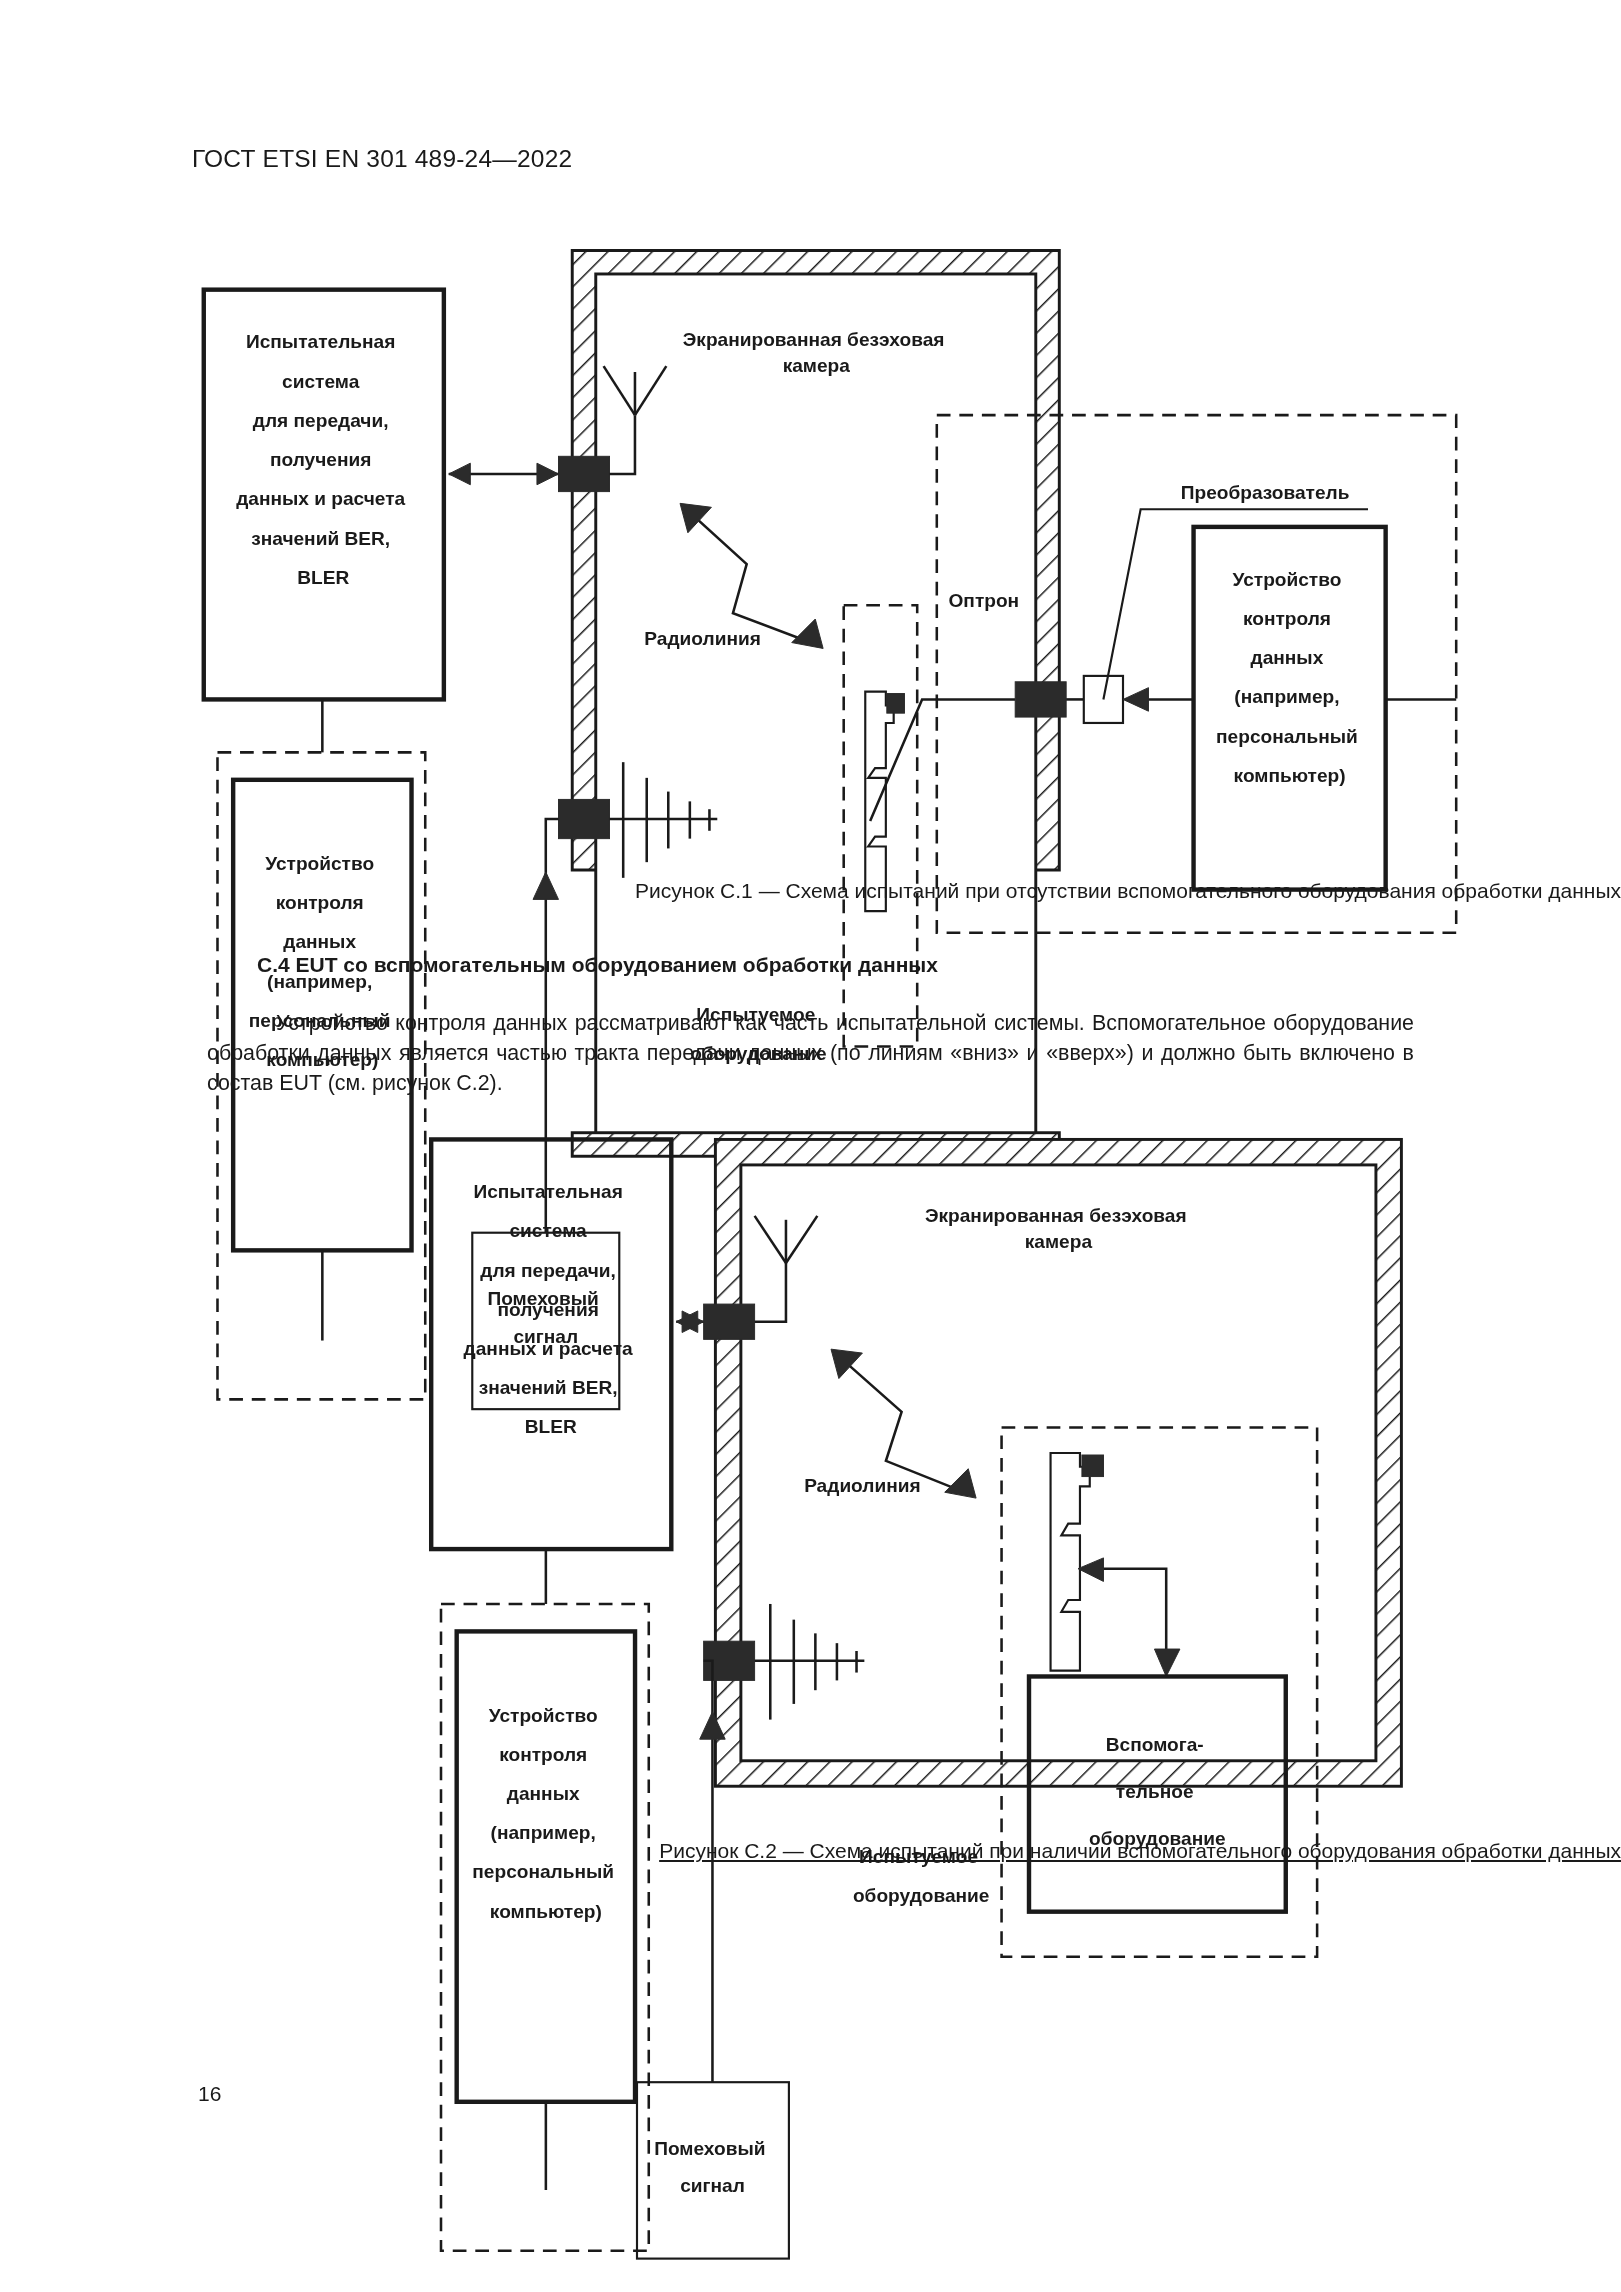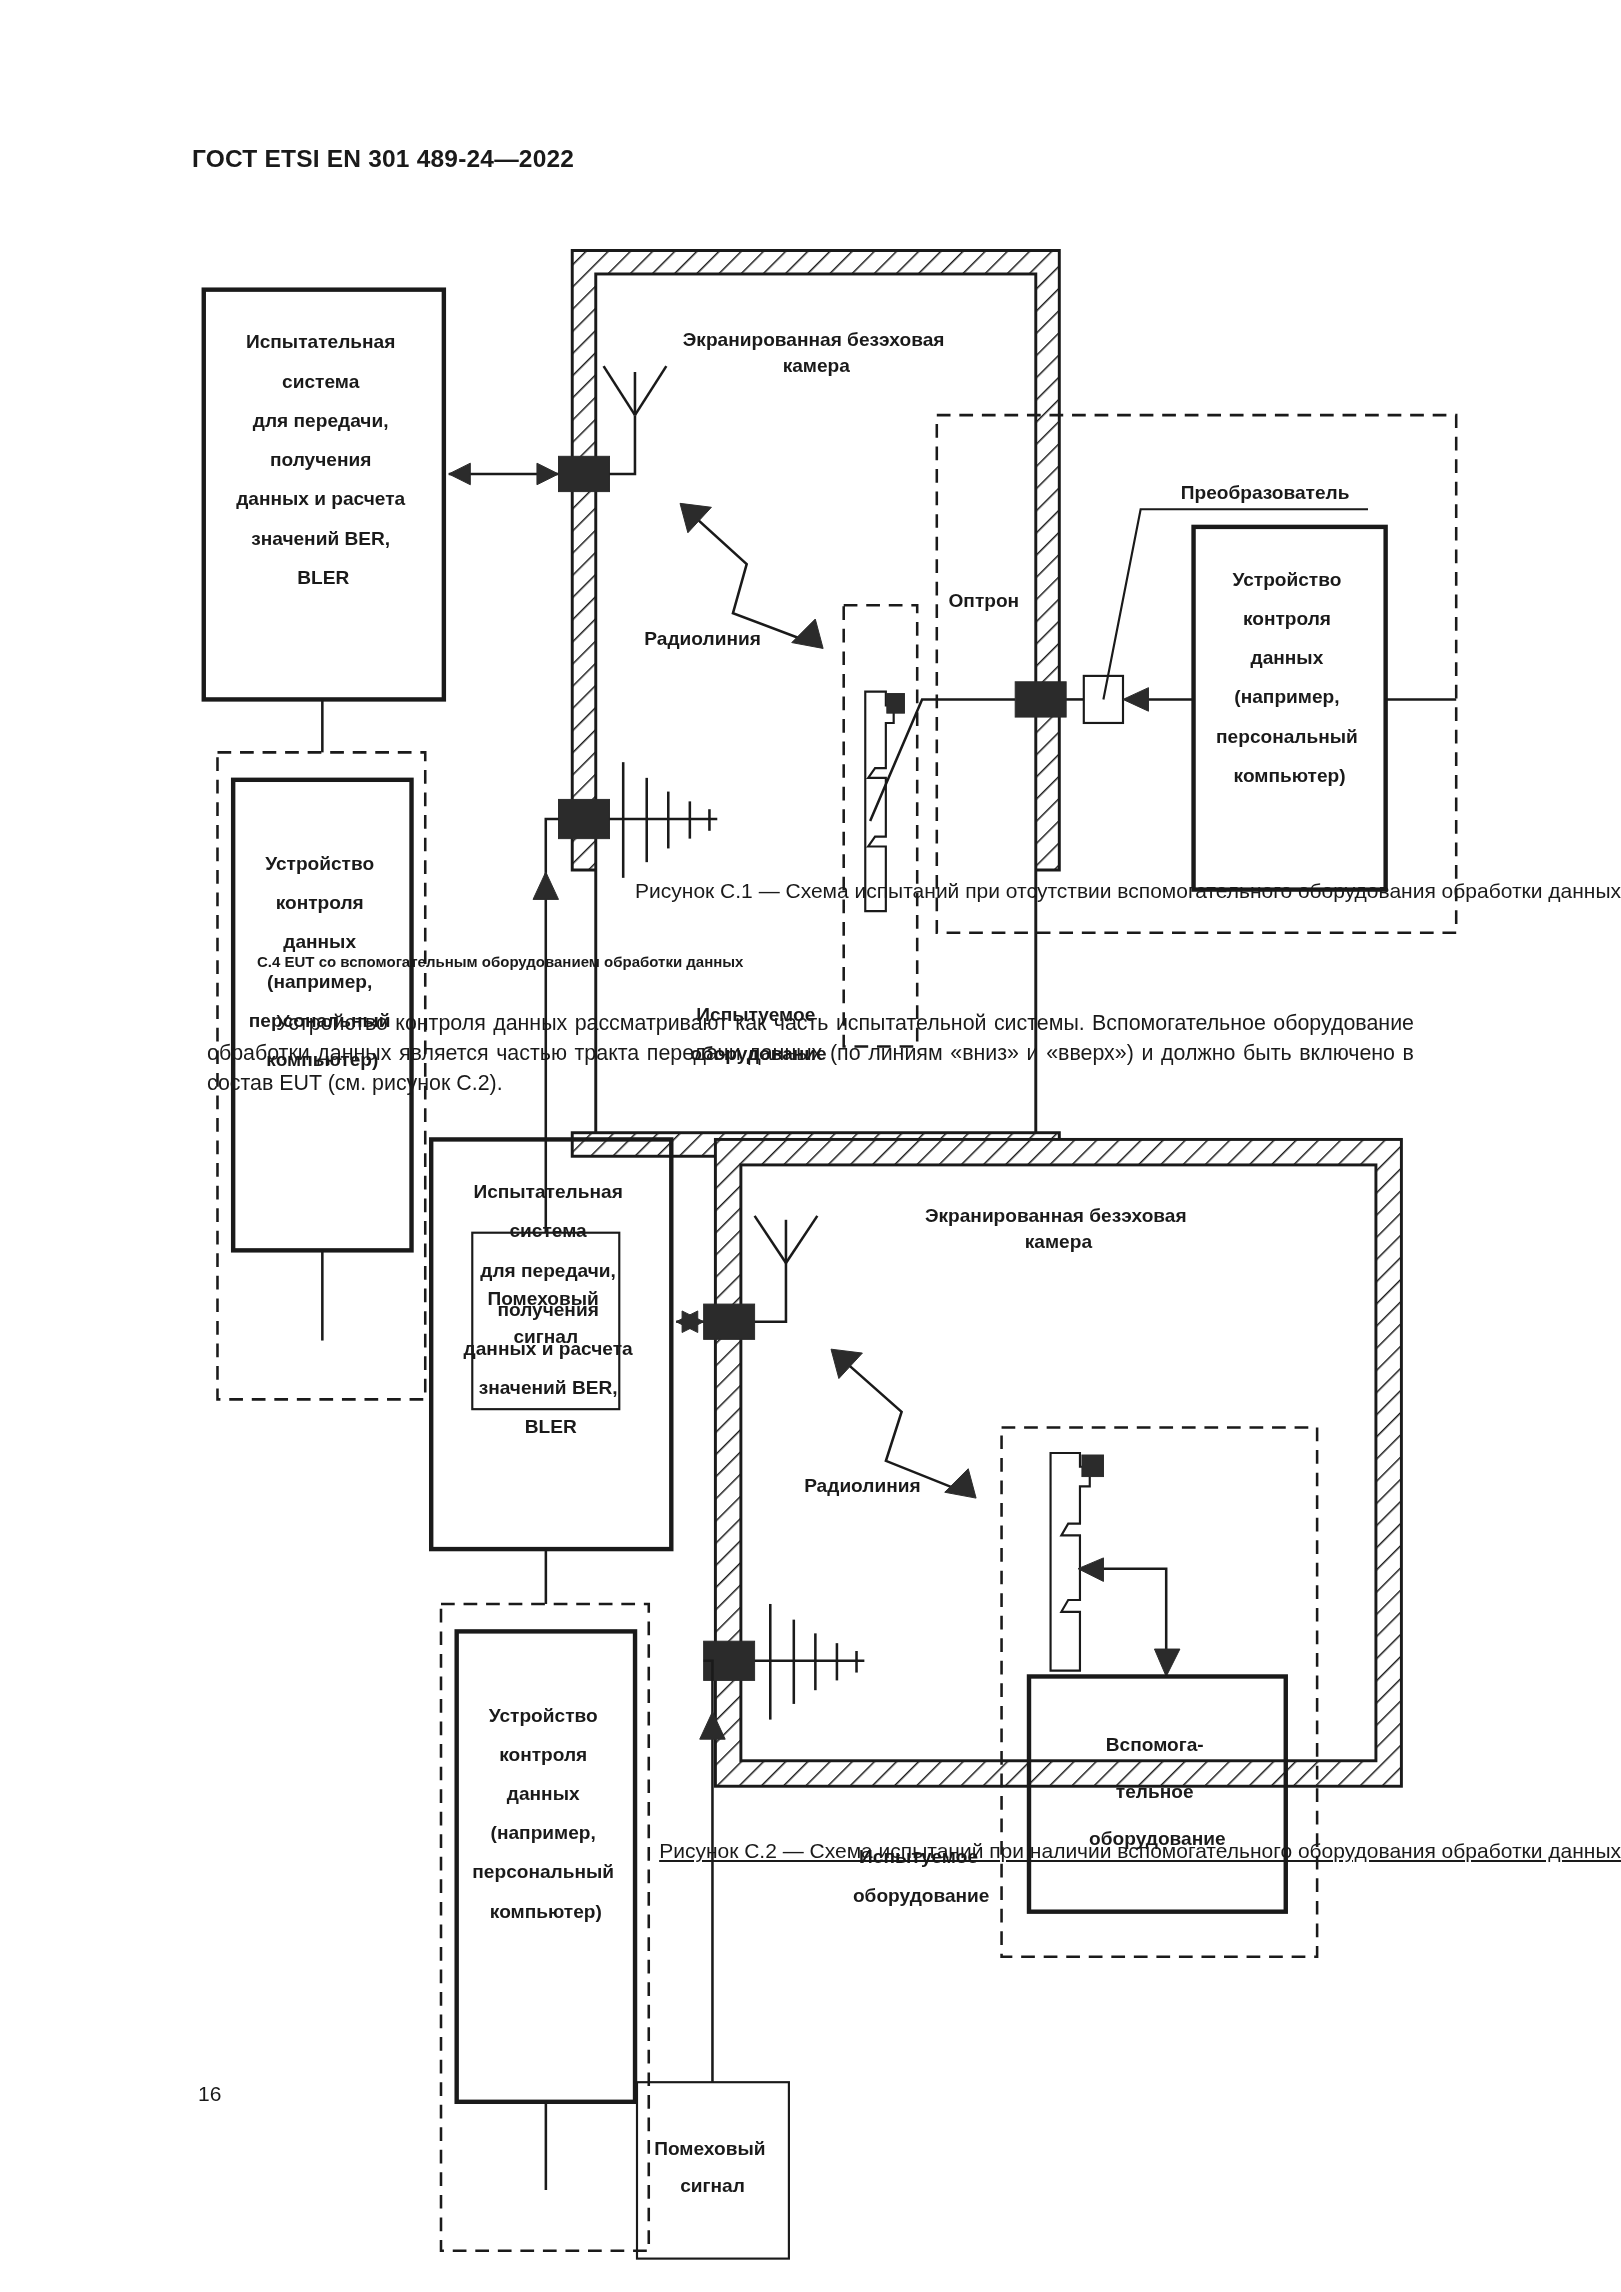--- a/index.html
+++ b/index.html
@@ -11,21 +11,21 @@
     position:relative;
     overflow:hidden;
   }
   .page { position:absolute; inset:0; }
 
   
   .doc-header {
     position:absolute;
     left:192px; top:145px;
     font-size:24.5px;
-    font-weight:bold;
+    font-weight:normal;
     letter-spacing:0.2px;
     white-space:nowrap;
   }
 
   
   .figure-1 { position:absolute; left:192px; top:223px; width:1274px; height:647px; }
   .figure-2 { position:absolute; left:392px; top:1112px; width:1078px; height:686px; }
   .figure-1 svg, .figure-2 svg { display:block; width:100%; height:100%; overflow:visible; }
 
   
@@ -36,21 +36,21 @@
     font-size:21px;
     white-space:nowrap;
   }
   .caption-1 { top:879px; }
   .caption-2 { top:1839px;text-decoration:underline; }
 
   
   .section-heading {
     position:absolute;
     left:257px; top:953px;
-    font-size:15px;
+    font-size:21px;
     font-weight:bold;
     text-align:center;
   }
   .body-block {
     position:absolute;
     left:192px; top:993px;
     width:1237px;
     font-size:21.4px;
     line-height:30px;
     text-align:justify;

